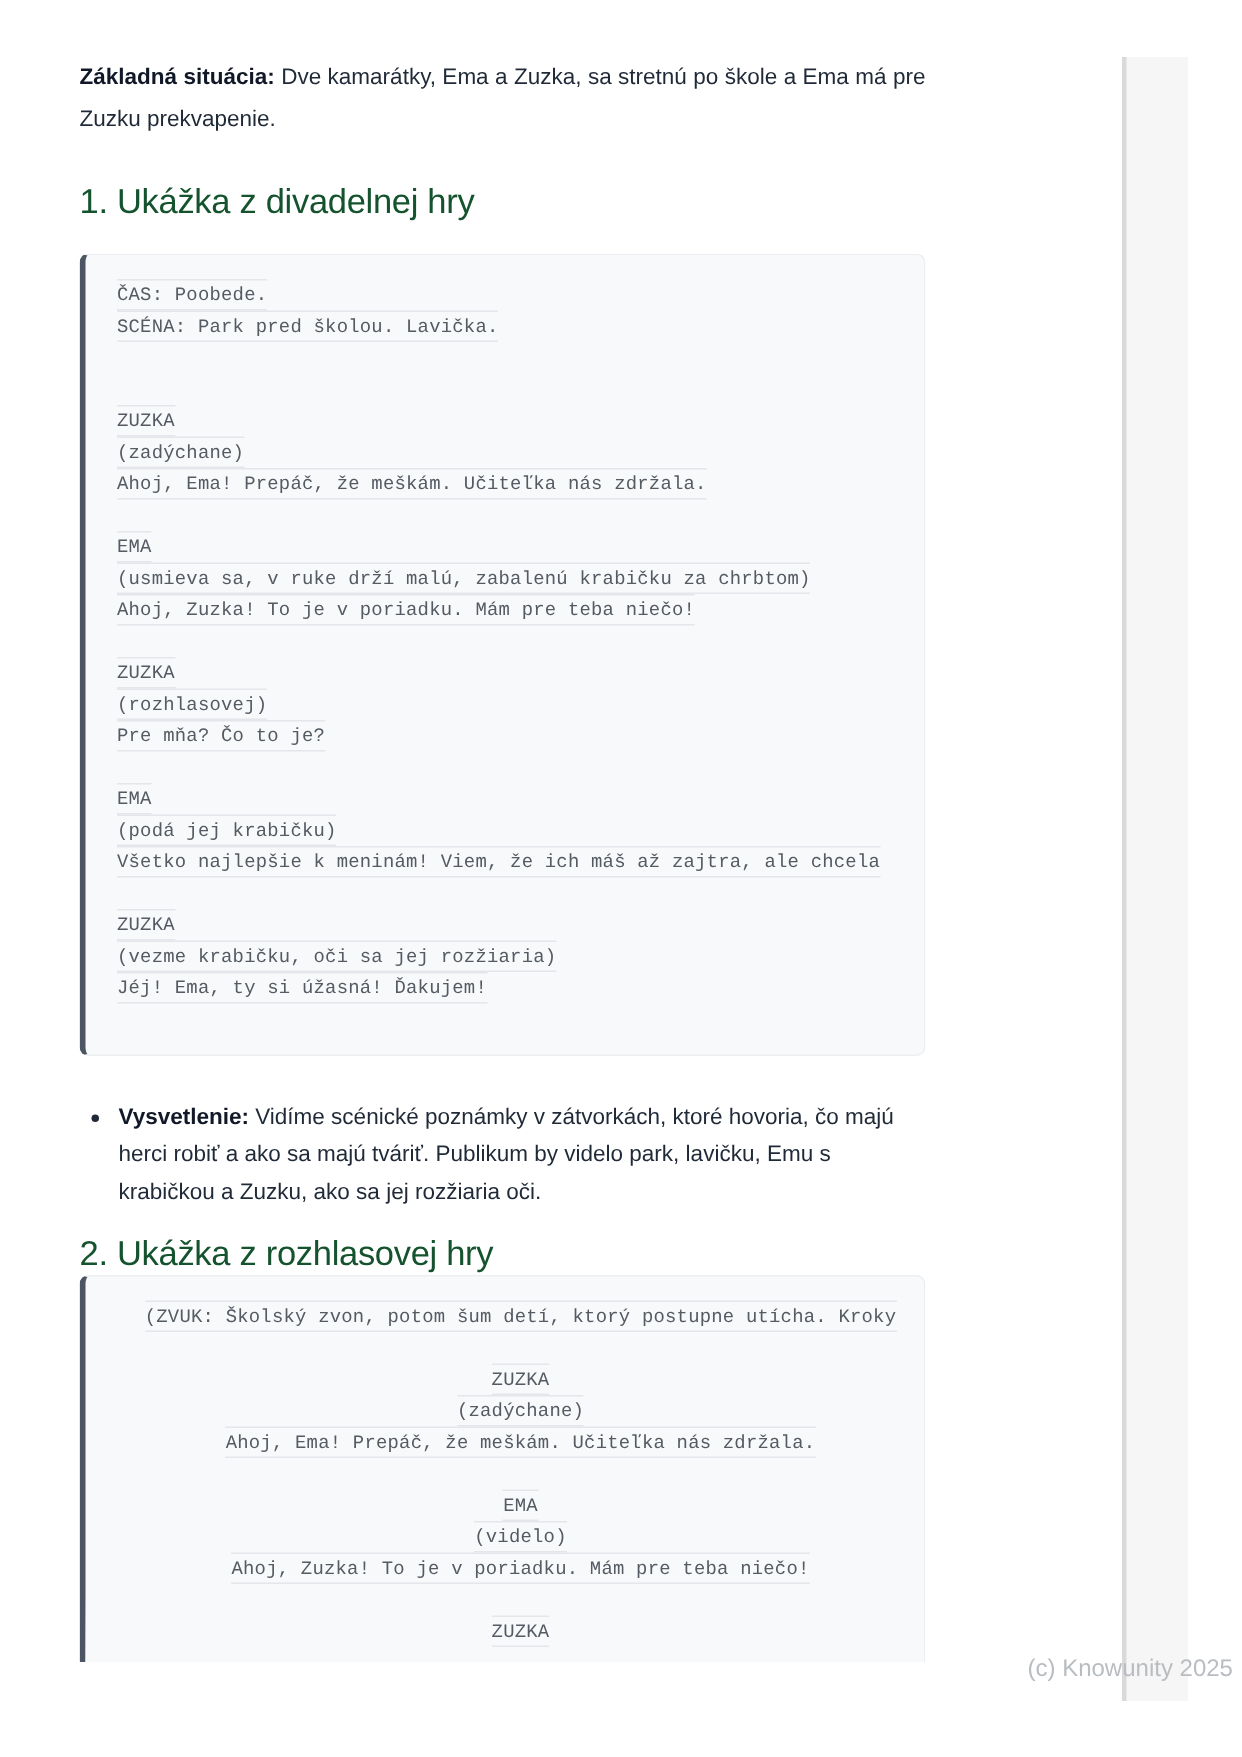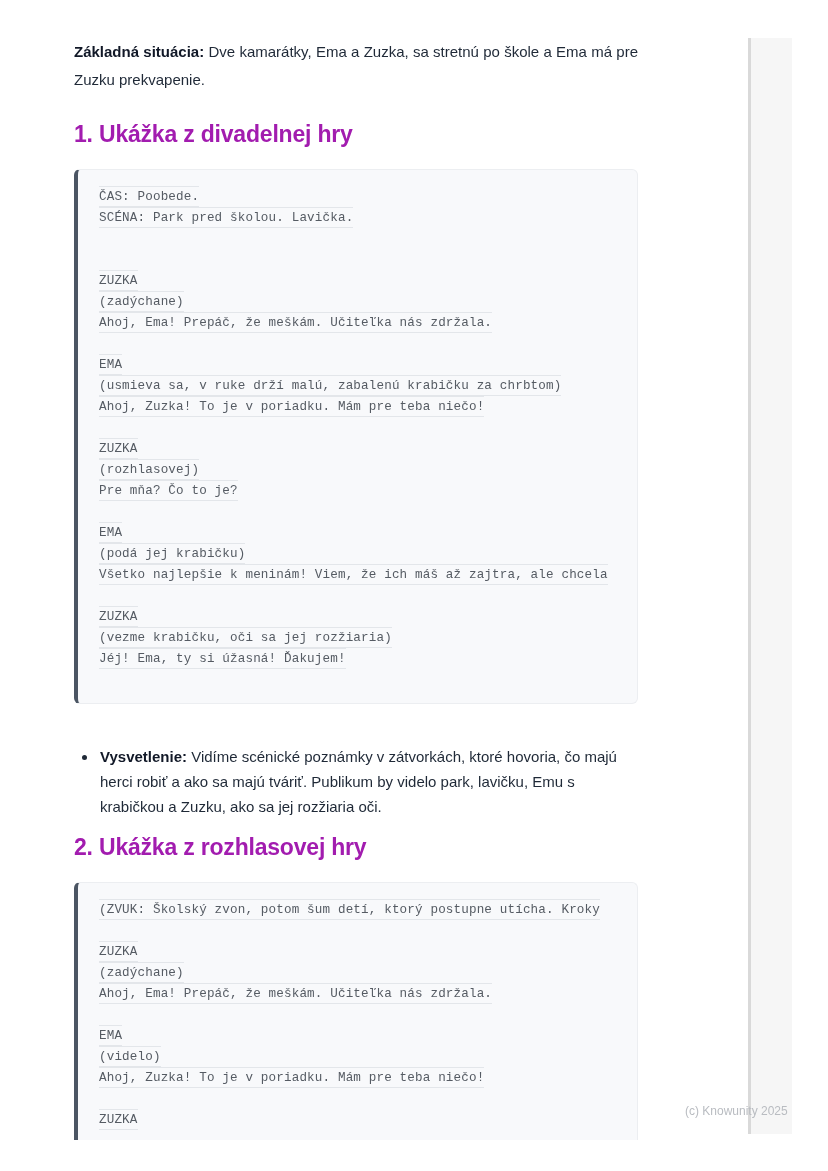--- a/index.html
+++ b/index.html
@@ -1,24 +1,24 @@
 <!DOCTYPE html>
 <html><head>
   <meta charset="utf-8">
   <style>
     * { box-sizing: border-box; margin: 0; padding: 0; }
     html, body { width: 828px; height: 1171px; background: #ffffff; overflow: hidden; }
     body { position: relative; font-family: "Liberation Sans", "DejaVu Sans", sans-serif; color: #1f2937; }
 
-    .content { position: absolute; left: 74px; top: 38px; width: 564px; }
+    .content { position: absolute; left: 53px; top: 38px; width: 564px; }
 
     .intro { font-size: 15px; line-height: 28px; color: #1f2937; text-align: justify; }
     .intro b { font-weight: 700; color: #111827; }
 
-    .h2 { font-size: 23px; font-weight: 700; color: #a21caf; letter-spacing: -0.2px; line-height: 30px; }
+    .h2 { font-size: 23px; font-weight: 400; color: #14532d; letter-spacing: -0.2px; line-height: 30px; }
 
     .code-block {
       position: relative;
       background: #f8f9fb;
       border: 1px solid #eceef1;
       border-left: 4px solid #4b5563;
       border-radius: 6px;
       padding: 16px 0 12px 21px;
       overflow: hidden;
       white-space: nowrap;
@@ -37,21 +37,21 @@
     }
     .row { height: 21px; display: block; }
     .blank { height: 21px; }
 
     .bullet-list { list-style: none; }
     .bullet-item { position: relative; padding-left: 26px; font-size: 15px; line-height: 25px; color: #1f2937; }
     .bullet-item::before { content: ""; position: absolute; left: 8px; top: 11px; width: 5px; height: 5px; border-radius: 50%; background: #1f2937; }
     .bullet-item b { font-weight: 700; color: #111827; }
 
     .side-panel { position: absolute; left: 748px; top: 38px; width: 44px; height: 1096px; background: #f6f6f6; border-left: 3px solid #d9d9d9; }
-    .footer { position: absolute; left: 685px; top: 1104px; font-size: 12px; color: #b9bcc1; font-family: "Liberation Sans", sans-serif; }
+    .footer { position: absolute; left: 685px; top: 1104px; font-size: 16px; color: #b9bcc1; font-family: "Liberation Sans", sans-serif; }
   </style>
 </head>
 <body>
 
 <div class="content">
   <p class="intro">
     <b>Základná situácia:</b><span> Dve kamarátky, Ema a Zuzka, sa stretnú po škole a Ema má pre Zuzku prekvapenie.</span>
   </p>
 
   <h2 class="h2" style="margin-top: 25px;">1. Ukážka z divadelnej hry</h2>
@@ -75,29 +75,29 @@
       <div class="row blank"></div>
       <div class="row"><span class="code-line">EMA</span></div>
       <div class="row"><span class="code-line">(podá jej krabičku)</span></div>
       <div class="row"><span class="code-line">Všetko najlepšie k meninám! Viem, že ich máš až zajtra, ale chcela</span></div>
       <div class="row blank"></div>
       <div class="row"><span class="code-line">ZUZKA</span></div>
       <div class="row"><span class="code-line">(vezme krabičku, oči sa jej rozžiaria)</span></div>
       <div class="row"><span class="code-line">Jéj! Ema, ty si úžasná! Ďakujem!</span></div>
     </div>
 
-  <ul class="bullet-list" style="margin-top: 40px;">
+  <ul class="bullet-list" style="margin-top: 28px;">
     <li class="bullet-item">
       <b>Vysvetlenie:</b><span> Vidíme scénické poznámky v zátvorkách, ktoré hovoria, čo majú herci robiť a ako sa majú tváriť. Publikum by videlo park, lavičku, Emu s krabičkou a Zuzku, ako sa jej rozžiaria oči.</span>
     </li>
   </ul>
 
   <h2 class="h2" style="margin-top: 13px;">2. Ukážka z rozhlasovej hry</h2>
 
-  <div class="code-block" style="margin-top: 20px; height: 258px; border-bottom: none; border-bottom-left-radius: 0; border-bottom-right-radius: 0;" id="code2">
+  <div class="code-block" style="height: 258px; border-bottom: none; border-bottom-left-radius: 0; border-bottom-right-radius: 0; text-align: center;" id="code2">
       <div class="row"><span class="code-line">(ZVUK: Školský zvon, potom šum detí, ktorý postupne utícha. Kroky</span></div>
       <div class="row blank"></div>
       <div class="row"><span class="code-line">ZUZKA</span></div>
       <div class="row"><span class="code-line">(zadýchane)</span></div>
       <div class="row"><span class="code-line">Ahoj, Ema! Prepáč, že meškám. Učiteľka nás zdržala.</span></div>
       <div class="row blank"></div>
       <div class="row"><span class="code-line">EMA</span></div>
       <div class="row"><span class="code-line">(videlo)</span></div>
       <div class="row"><span class="code-line">Ahoj, Zuzka! To je v poriadku. Mám pre teba niečo!</span></div>
       <div class="row blank"></div>

